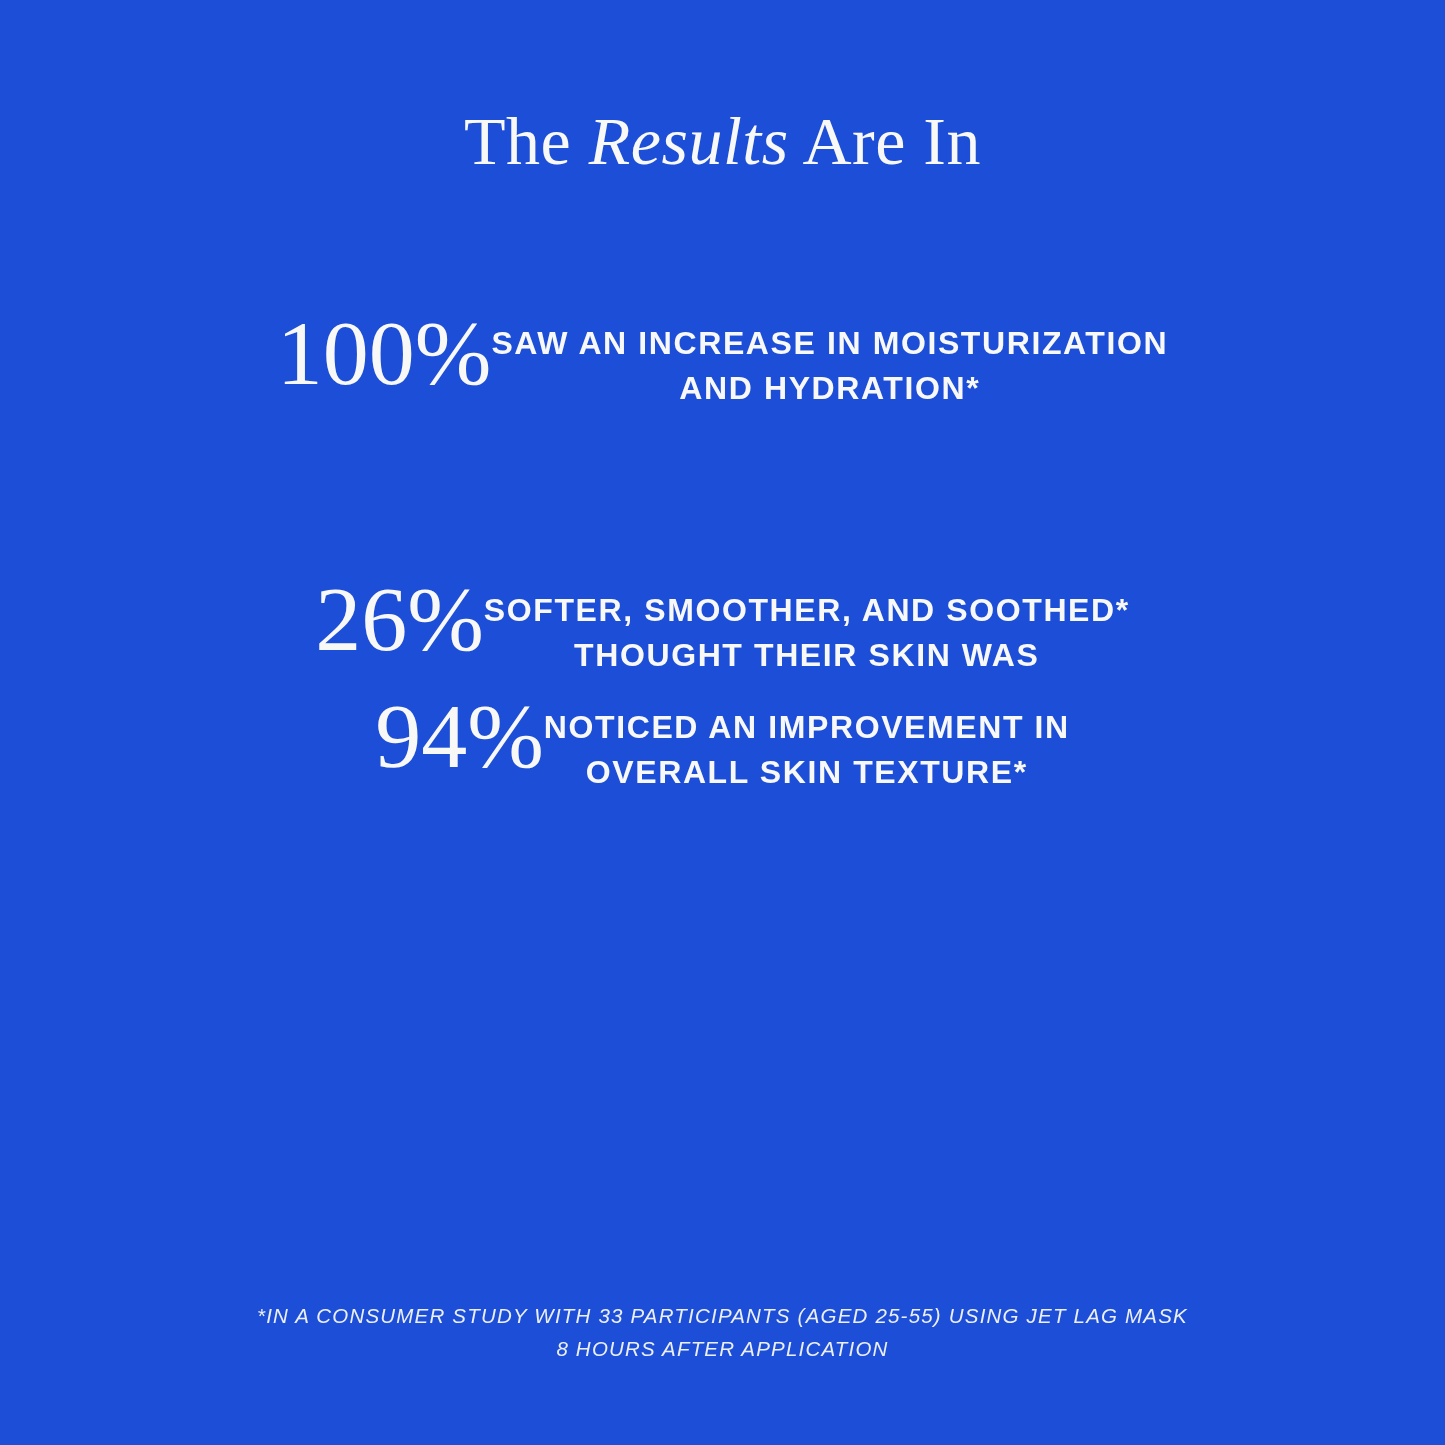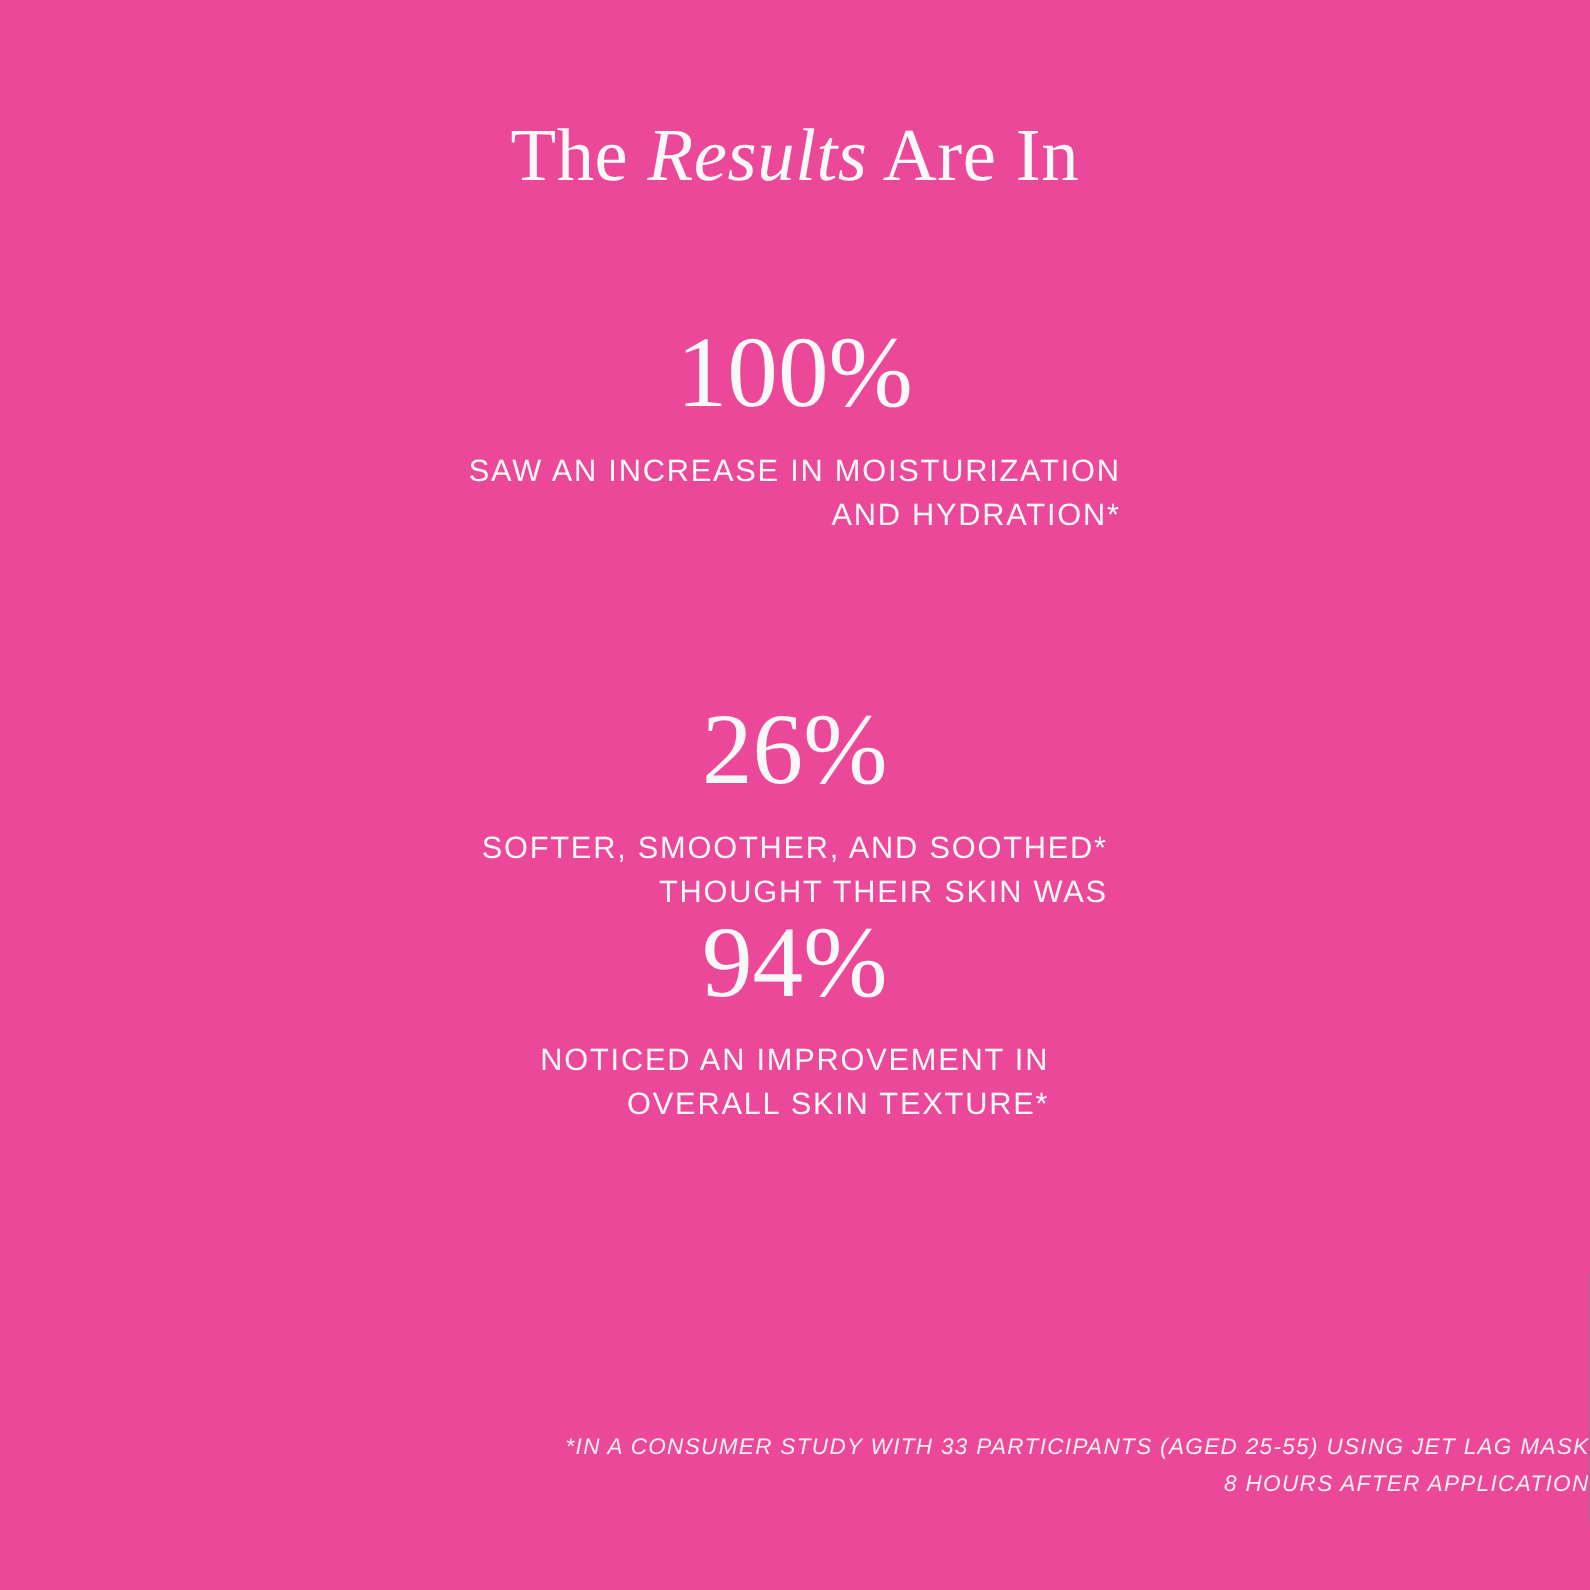--- a/index.html
+++ b/index.html
@@ -31,61 +31,61 @@
     line-height: 1.1;
     letter-spacing: 0.5px;
   }
 
   .title .em {
     font-style: italic;
   }
 
   .stat {
     display: flex;
-    flex-direction: column;
+    flex-direction: row;
     align-items: center;
   }
 
   .stat-1 { margin-top: 116px; }
   .stat-2 { margin-top: 150px; }
   .stat-3 { }
 
   .stat-value {
     font-family: "Liberation Serif", "DejaVu Serif", serif;
     font-size: 92px;
     font-weight: 400;
     line-height: 0.95;
     letter-spacing: 0px;
   }
 
   .stat-desc {
     margin-top: 26px;
-    font-size: 28px;
-    font-weight: 400;
+    font-size: 32px;
+    font-weight: 700;
     line-height: 1.42;
     letter-spacing: 1.6px;
   }
 
   .footnote {
     position: absolute;
     left: 0;
     right: 0;
     bottom: 80px;
     font-size: 20.5px;
     font-weight: 400;
     line-height: 1.62;
     letter-spacing: 1.2px;
     opacity: 0.95;
     font-style: italic;
   }
 </style>
 </head>
 <body>
 
-<div class="canvas" style="background: #ec4899; color: rgb(248, 249, 246); text-align: right;">
+<div class="canvas" style="background: #1d4ed8; color: rgb(248, 249, 246);">
 
   <h1 class="title"><span>The </span><span class="em">Results</span><span> Are In</span></h1>
 
   <section class="stat stat-1">
     <div class="stat-value">100%</div>
     <div class="stat-desc">
       <div>SAW AN INCREASE IN MOISTURIZATION</div>
       <div>AND HYDRATION*</div>
     </div>
   </section>

